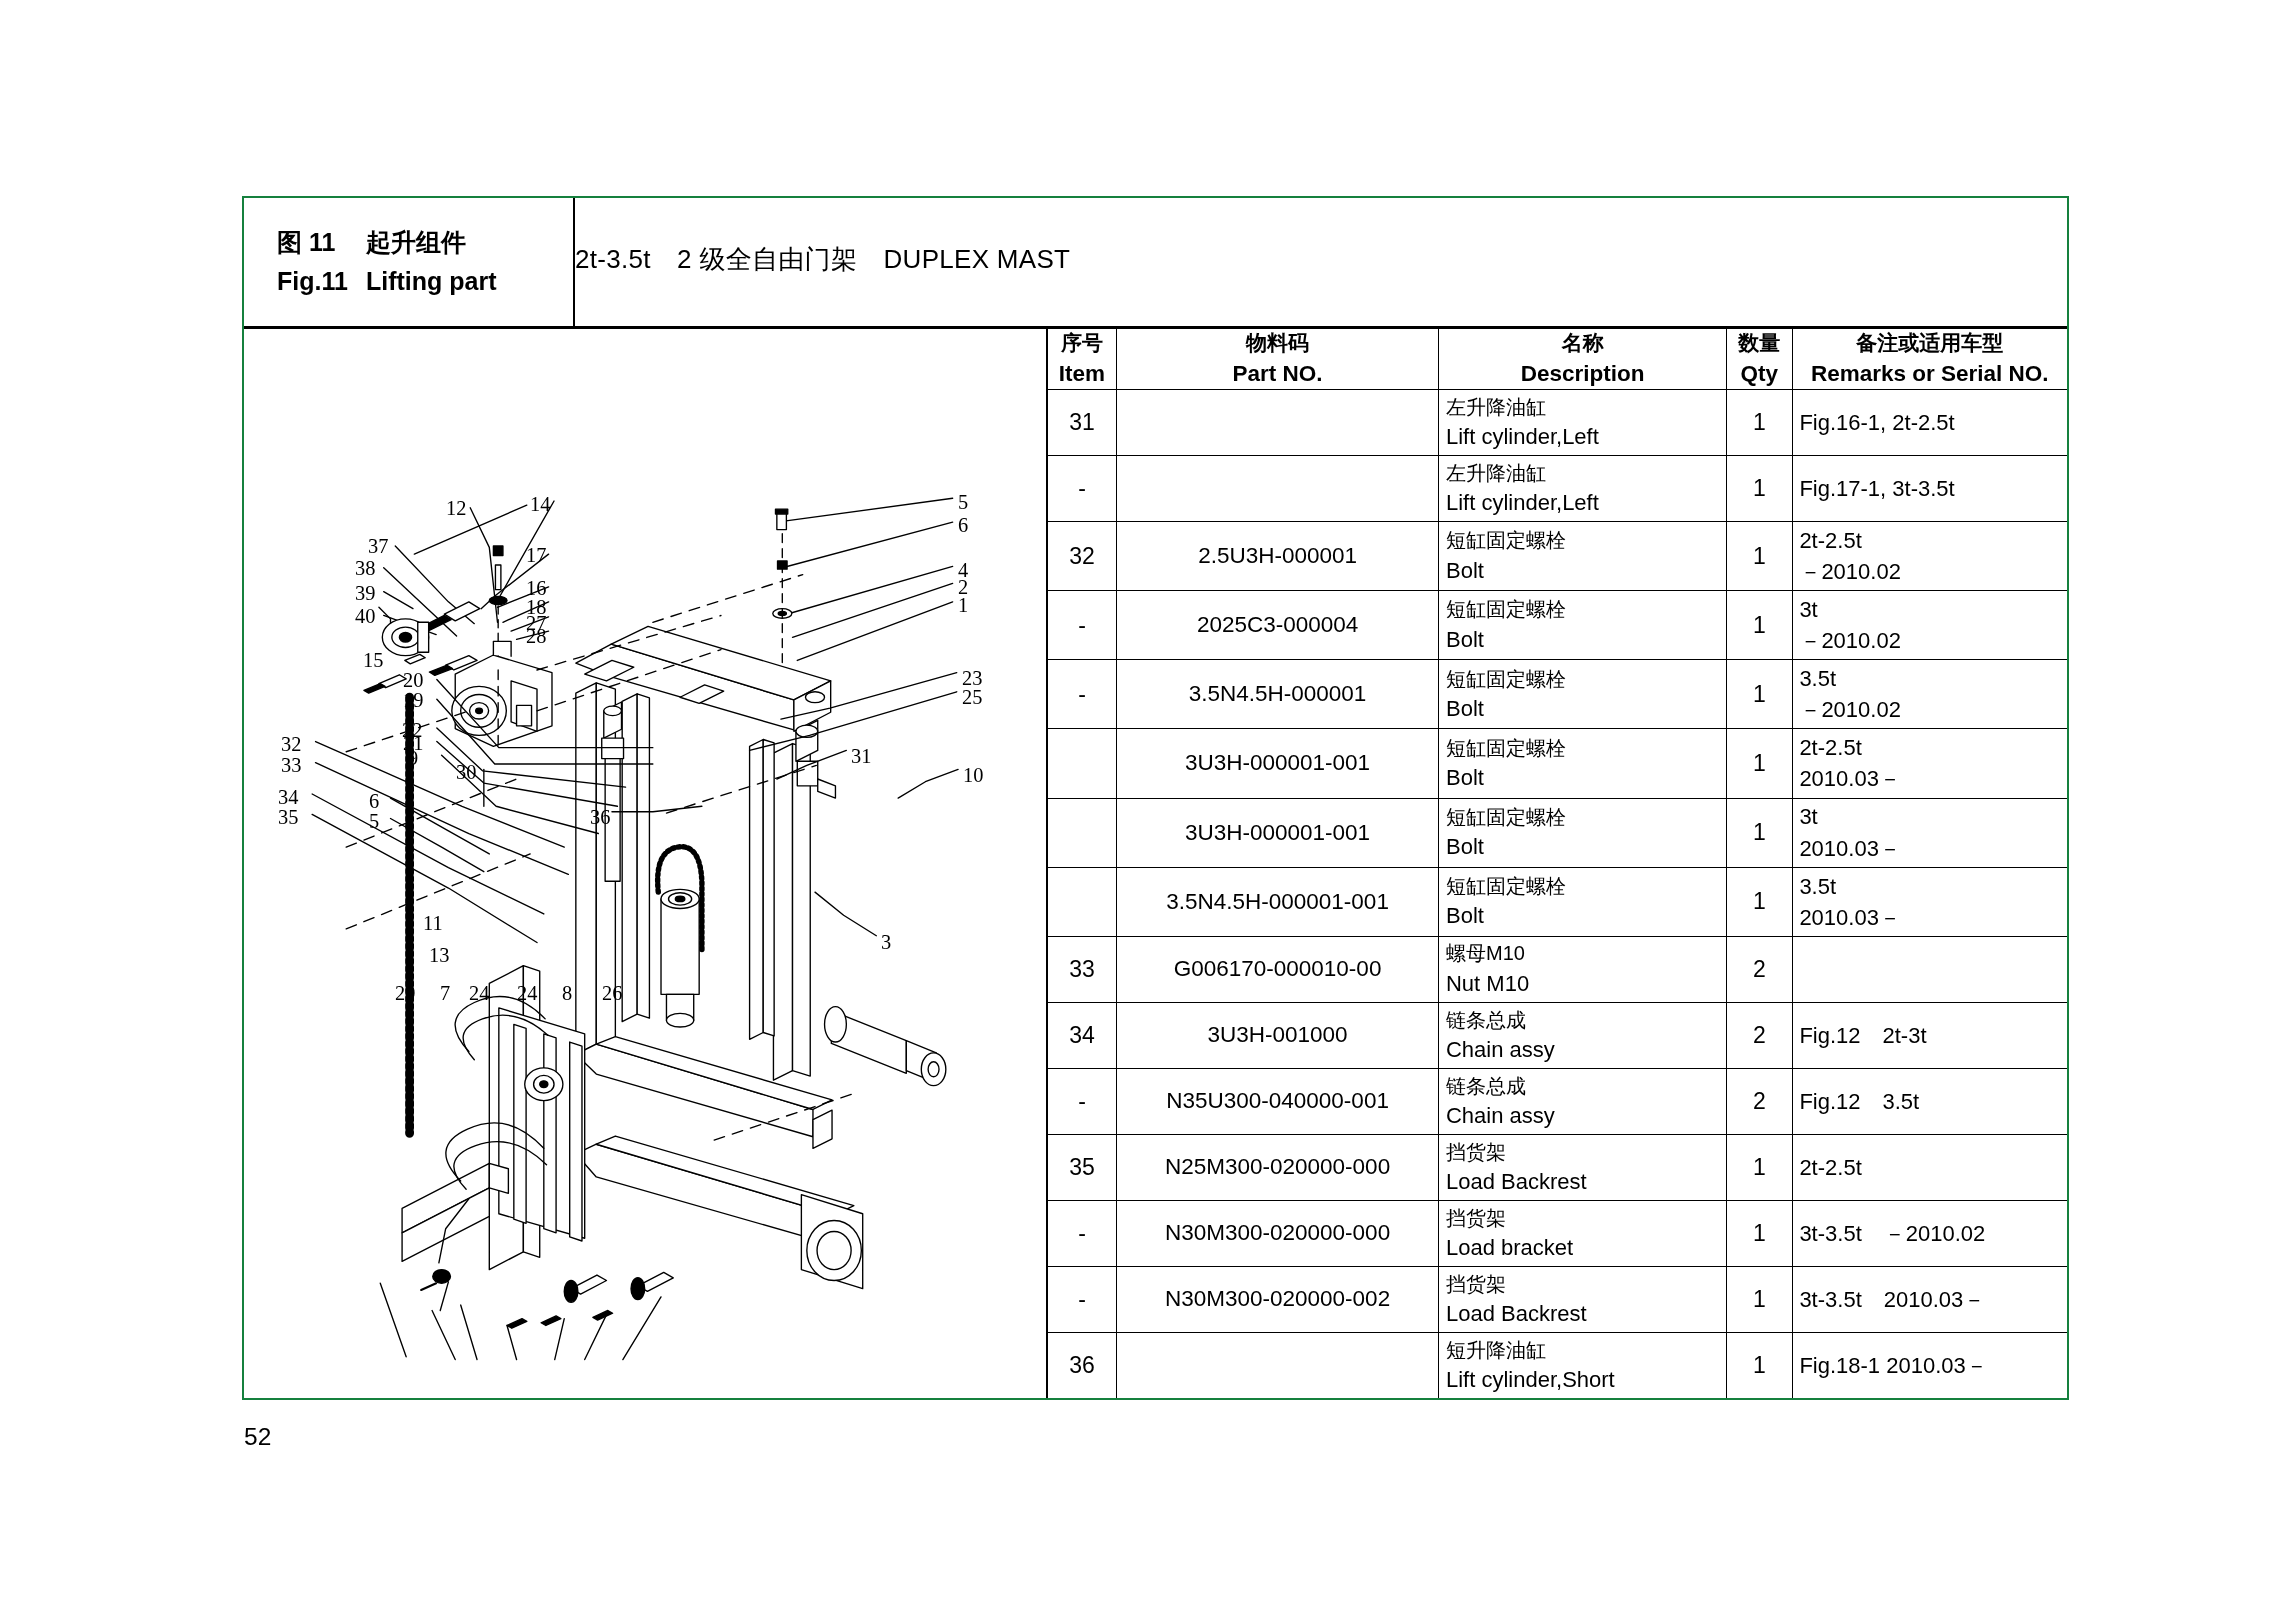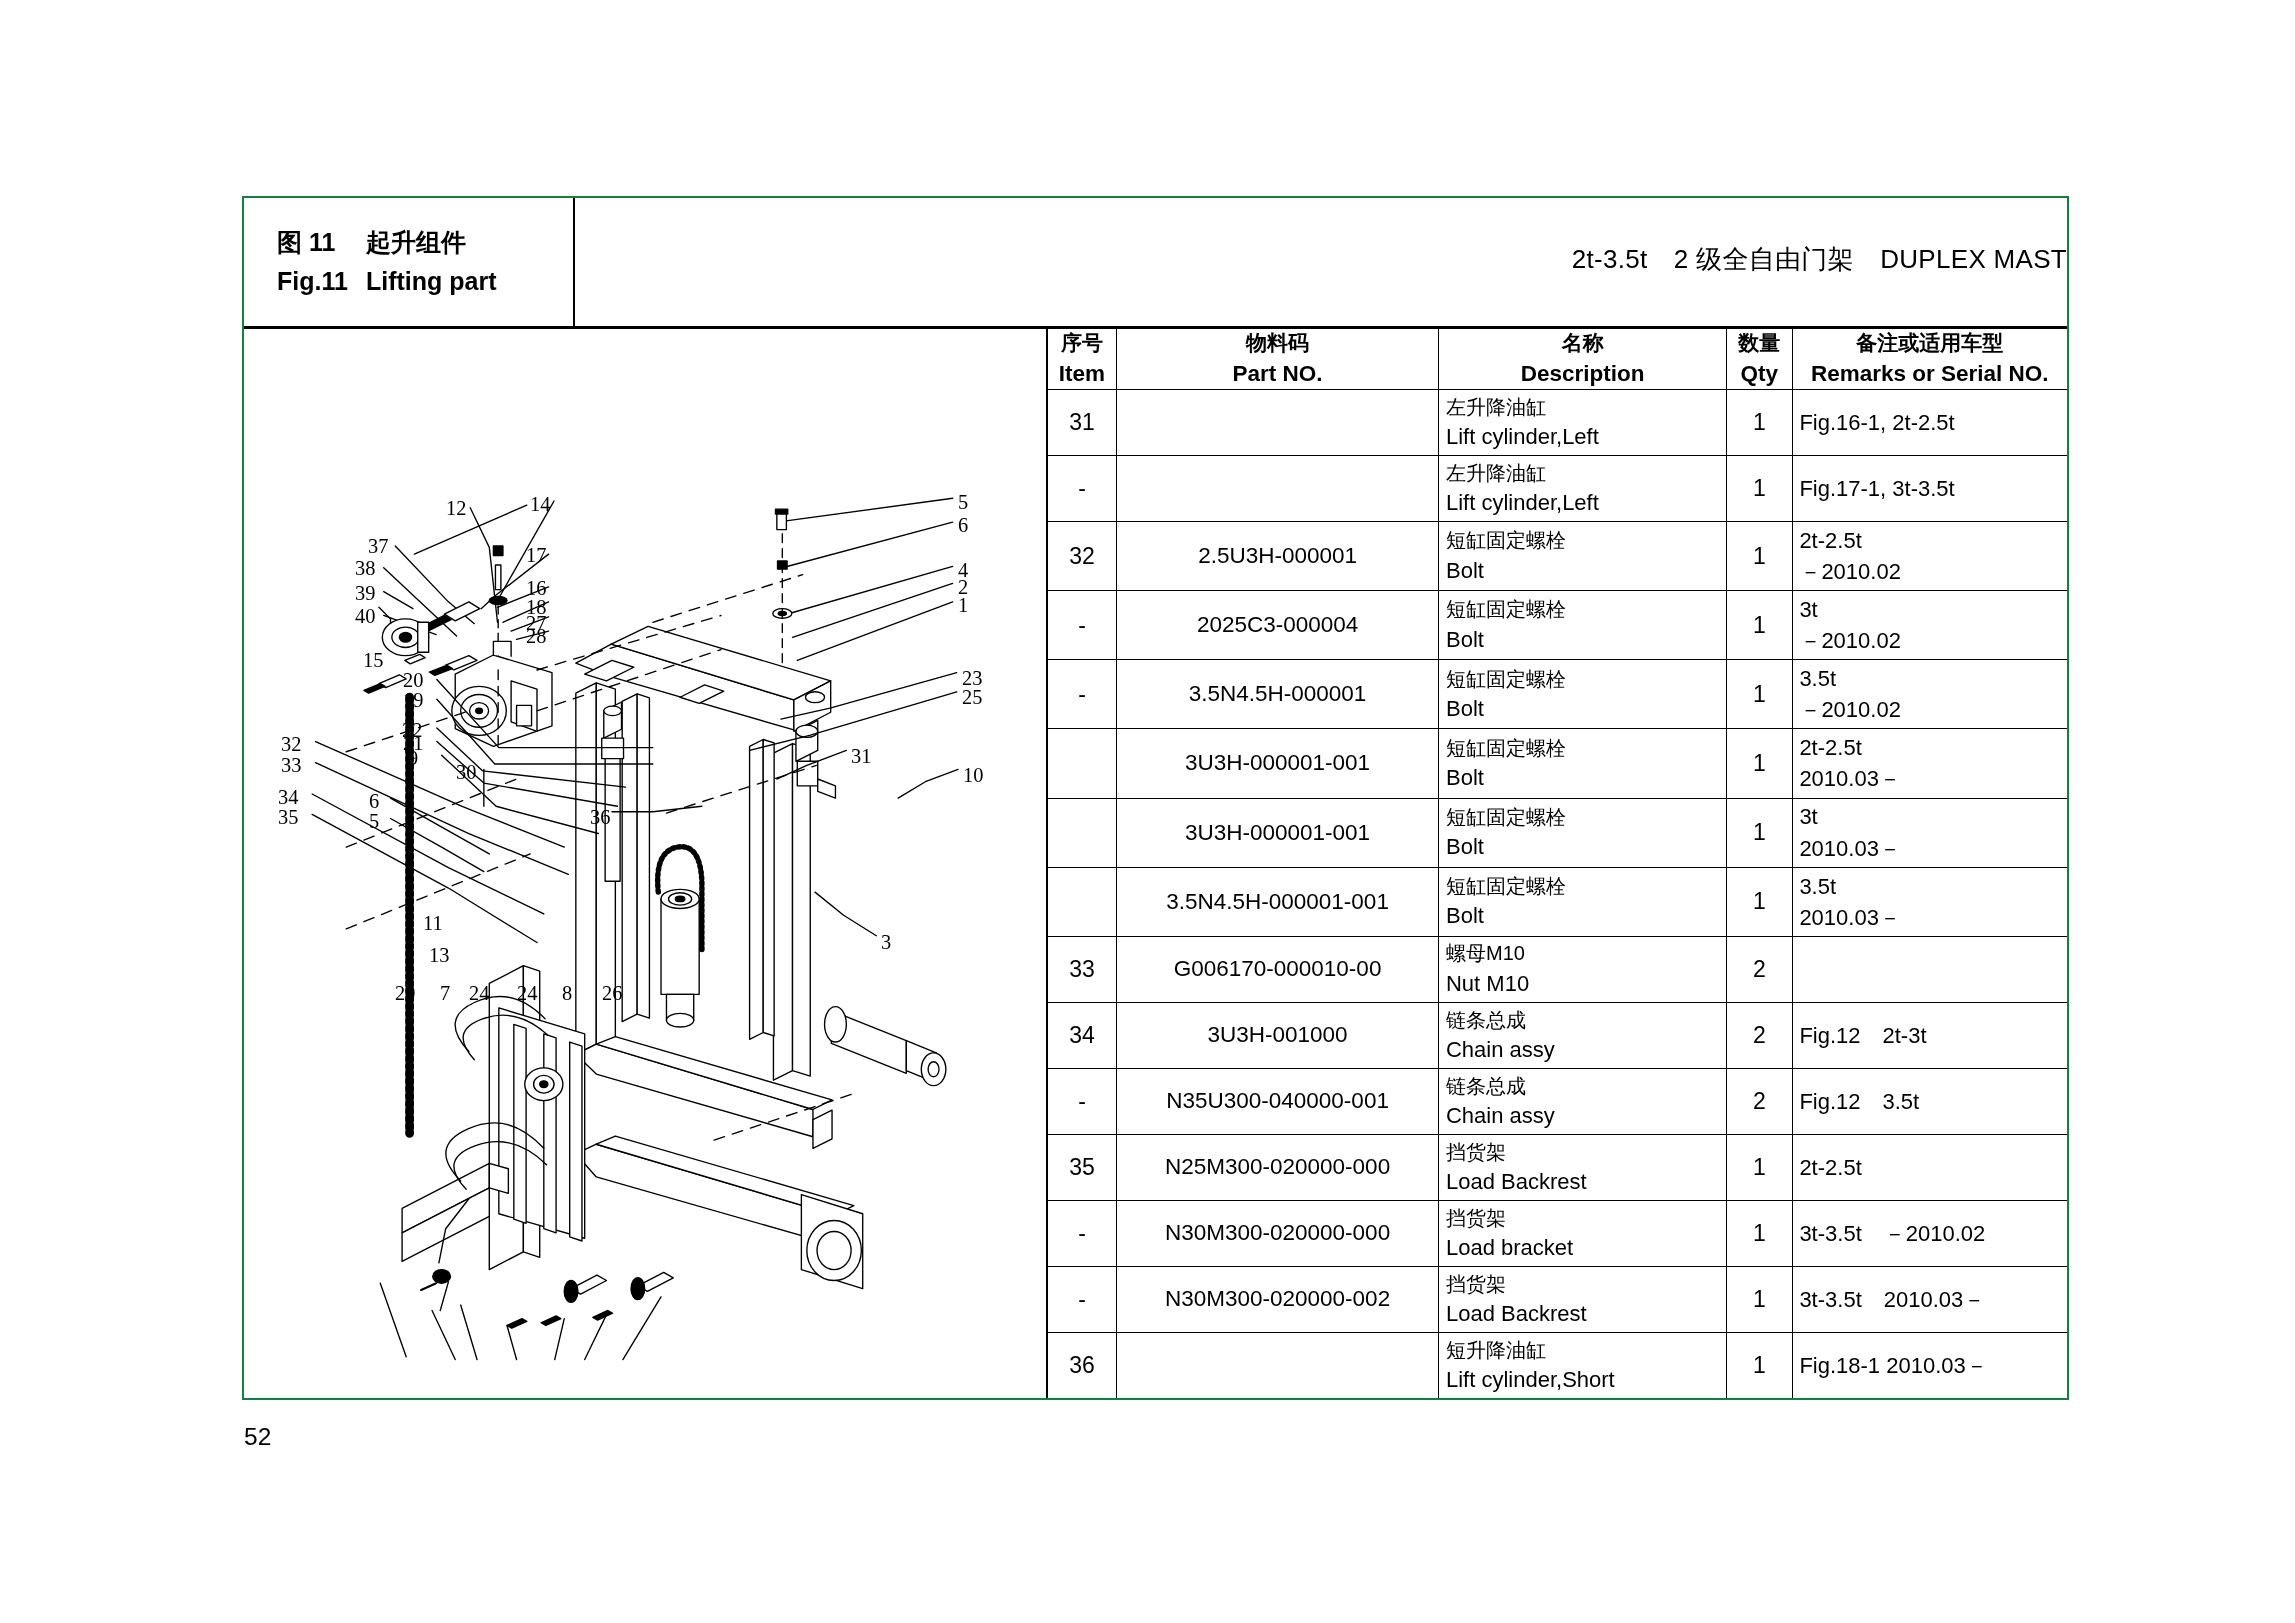--- a/index.html
+++ b/index.html
@@ -52,21 +52,21 @@
     font-weight: bold;
     font-size: 25px;
     line-height: 1.55;
     white-space: nowrap;
   }
   .fig-line .fig-key { display: inline-block; min-width: 89px; }
   #model-title-cell {
     flex: 1;
     display: flex;
     align-items: center;
-    justify-content: flex-end;
+    justify-content: flex-start;
     padding-bottom: 5.5px;
   }
   #model-title {
     font-size: 26px;
     white-space: nowrap;
     letter-spacing: 0.3px;
   }
 
   
   #body-area {

